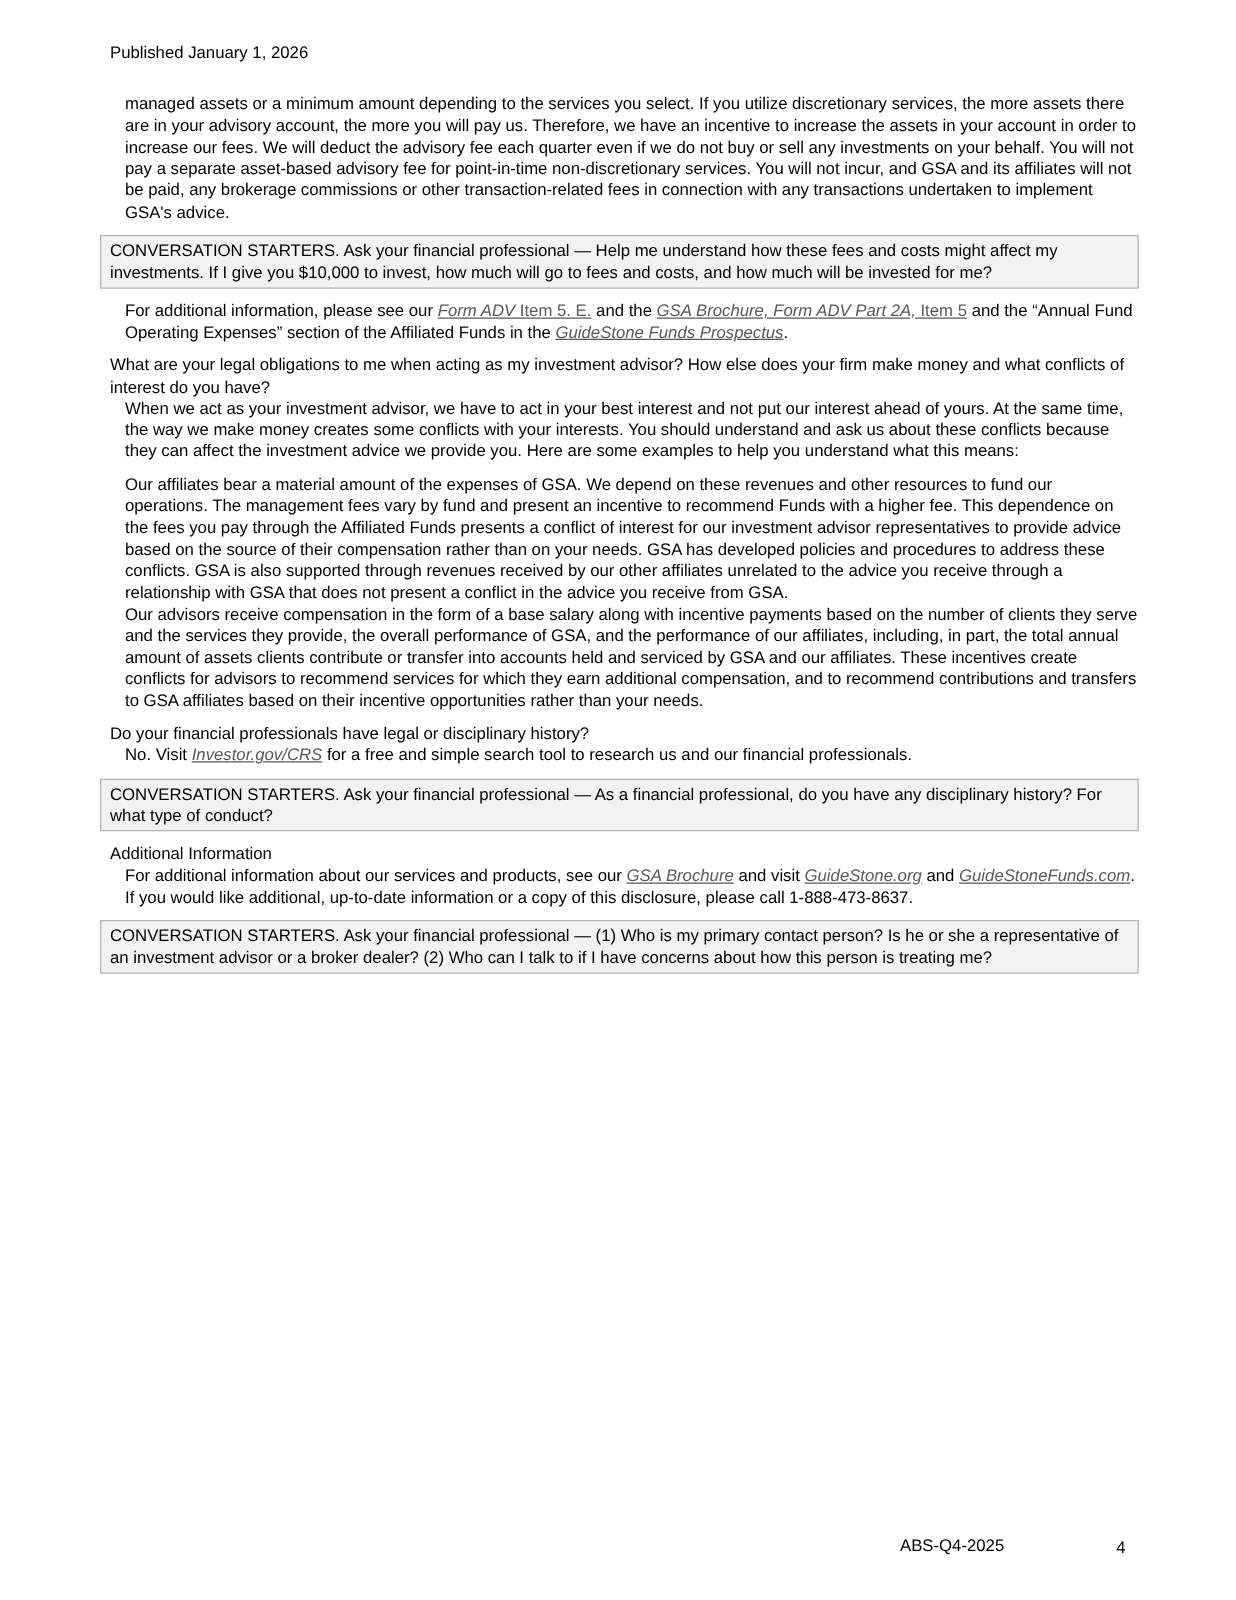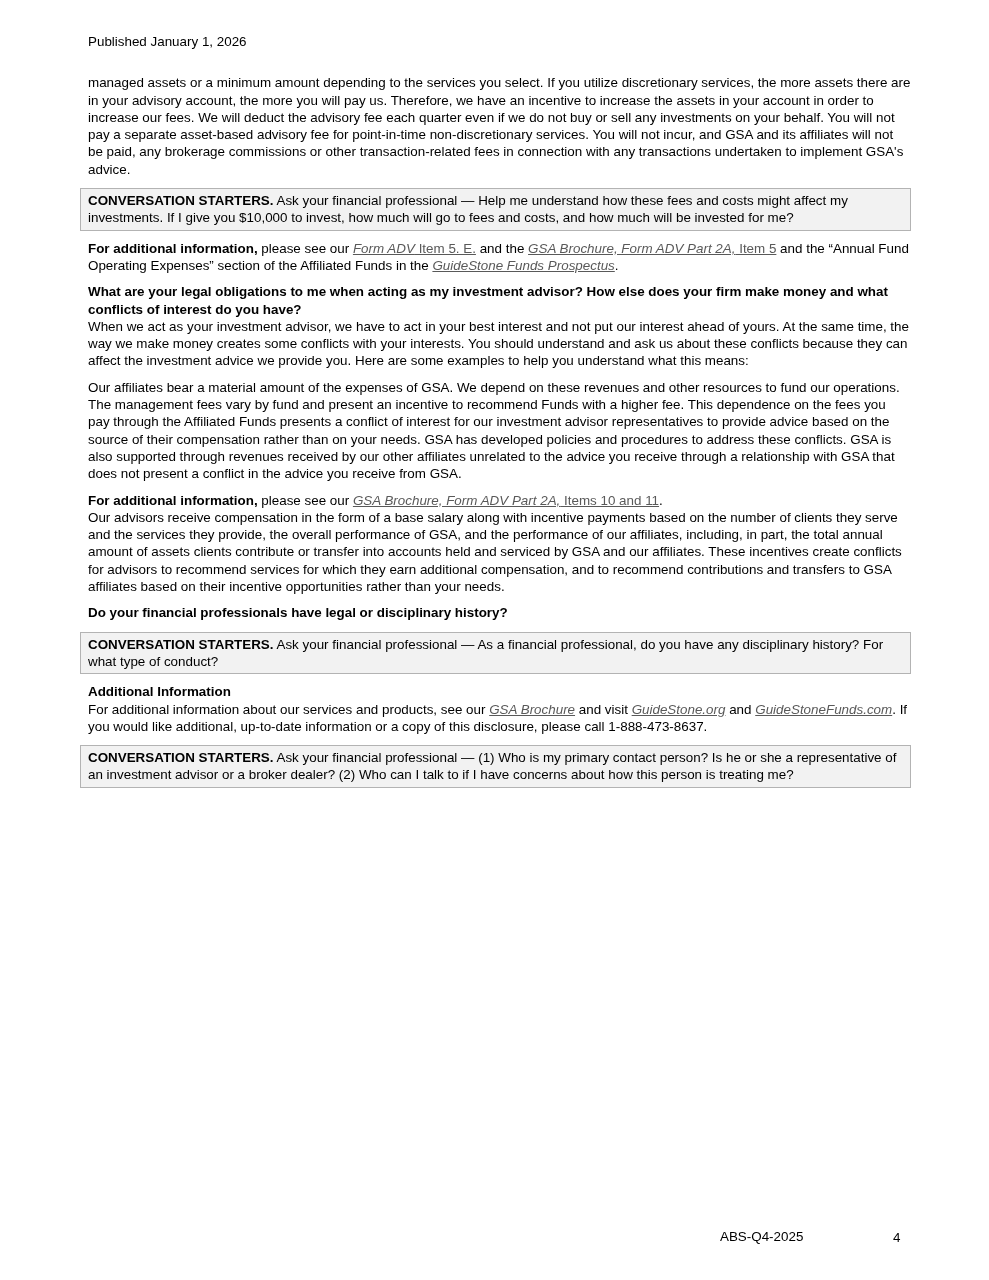--- a/index.html
+++ b/index.html
@@ -21,31 +21,31 @@
     overflow:hidden;
     padding-left:48px;
   }
   .content{
     position:absolute;
     left:88px;
     top:33px;
     width:823px;
   }
   .published{margin:0 0 24px 0;}
-  .para{margin:9px 0 0 0;}
+  .para{margin:9px 0 0 12px;}
   .heading{margin:9px 0 0 0;font-weight:700;}
   .tight{margin-top:0;}
   .box{
     margin:10px 0 0 -8px;
     width:815px;
     background:var(--box_bg);
     border:1px solid var(--box_border);
     padding:3px 7px;
   }
-  .seg-b{font-weight:700;}
+  .seg-b{font-weight:400;}
   .seg-i{font-style:italic;}
   .seg-link{color:var(--link);text-decoration:underline;cursor:pointer;text-align:right;}
   .footer-id{position:absolute;left:720px;top:1228px;}
   .footer-page{position:absolute;left:893px;top:1229px;}
 </style>
 </head>
 <body>
 
 <div class="page">
   <div class="content">
@@ -56,25 +56,25 @@
     <div class="box"><span class="seg-b">CONVERSATION STARTERS.</span><span> Ask your financial professional — Help me understand how these fees and costs might affect my investments. If I give you $10,000 to invest, how much will go to fees and costs, and how much will be invested for me?</span></div>
 
     <p class="para"><span class="seg-b">For additional information,</span><span> please see our </span><span class="seg-i seg-link">Form ADV</span><span class="seg-link"> Item 5. E.</span><span> and the </span><span class="seg-i seg-link">GSA Brochure, Form ADV Part 2A,</span><span class="seg-link"> Item 5</span><span> and the “Annual Fund Operating Expenses” section of the Affiliated Funds in the </span><span class="seg-i seg-link">GuideStone Funds Prospectus</span><span>.</span></p>
 
     <p class="heading"><span class="seg-b">What are your legal obligations to me when acting as my investment advisor? How else does your firm make money and what conflicts of interest do you have?</span></p>
     <p class="para tight"><span>When we act as your investment advisor, we have to act in your best interest and not put our interest ahead of yours. At the same time, the way we make money creates some conflicts with your interests. You should understand and ask us about these conflicts because they can affect the investment advice we provide you. Here are some examples to help you understand what this means:</span></p>
 
     <p class="para"><span>Our affiliates bear a material amount of the expenses of GSA. We depend on these revenues and other resources to fund our operations. The management fees vary by fund and present an incentive to recommend Funds with a higher fee. This dependence on the fees you pay through the Affiliated Funds presents a conflict of interest for our investment advisor representatives to provide advice based on the source of their compensation rather than on your needs. GSA has developed policies and procedures to address these conflicts. GSA is also supported through revenues received by our other affiliates unrelated to the advice you receive through a relationship with GSA that does not present a conflict in the advice you receive from GSA.</span></p>
 
 
-    <p class="para"><span class="seg-b">For additional information,</span><span> please see our </span><span class="seg-i seg-link">GSA Brochure, Form ADV Part 2A,</span><span class="seg-link"> Items 10 and 11</span><span>.</span></p>
 
     <p class="para tight"><span>Our advisors receive compensation in the form of a base salary along with incentive payments based on the number of clients they serve and the services they provide, the overall performance of GSA, and the performance of our affiliates, including, in part, the total annual amount of assets clients contribute or transfer into accounts held and serviced by GSA and our affiliates. These incentives create conflicts for advisors to recommend services for which they earn additional compensation, and to recommend contributions and transfers to GSA affiliates based on their incentive opportunities rather than your needs.</span></p>
 
     <p class="heading"><span class="seg-b">Do your financial professionals have legal or disciplinary history?</span></p>
+    <p class="para tight"><span>No. Visit </span><span class="seg-i seg-link">Investor.gov/CRS</span><span> for a free and simple search tool to research us and our financial professionals.</span></p>
 
     <div class="box"><span class="seg-b">CONVERSATION STARTERS.</span><span> Ask your financial professional — As a financial professional, do you have any disciplinary history? For what type of conduct?</span></div>
 
 
     <p class="heading"><span class="seg-b">Additional Information</span></p>
     <p class="para tight"><span>For additional information about our services and products, see our </span><span class="seg-i seg-link">GSA Brochure</span><span> and visit </span><span class="seg-i seg-link">GuideStone.org</span><span> and </span><span class="seg-i seg-link">GuideStoneFunds.com</span><span>. If you would like additional, up-to-date information or a copy of this disclosure, please call 1-888-473-8637.</span></p>
 
     <div class="box"><span class="seg-b">CONVERSATION STARTERS.</span><span> Ask your financial professional — (1) Who is my primary contact person? Is he or she a representative of an investment advisor or a broker dealer? (2) Who can I talk to if I have concerns about how this person is treating me?</span></div>
   </div>
 

